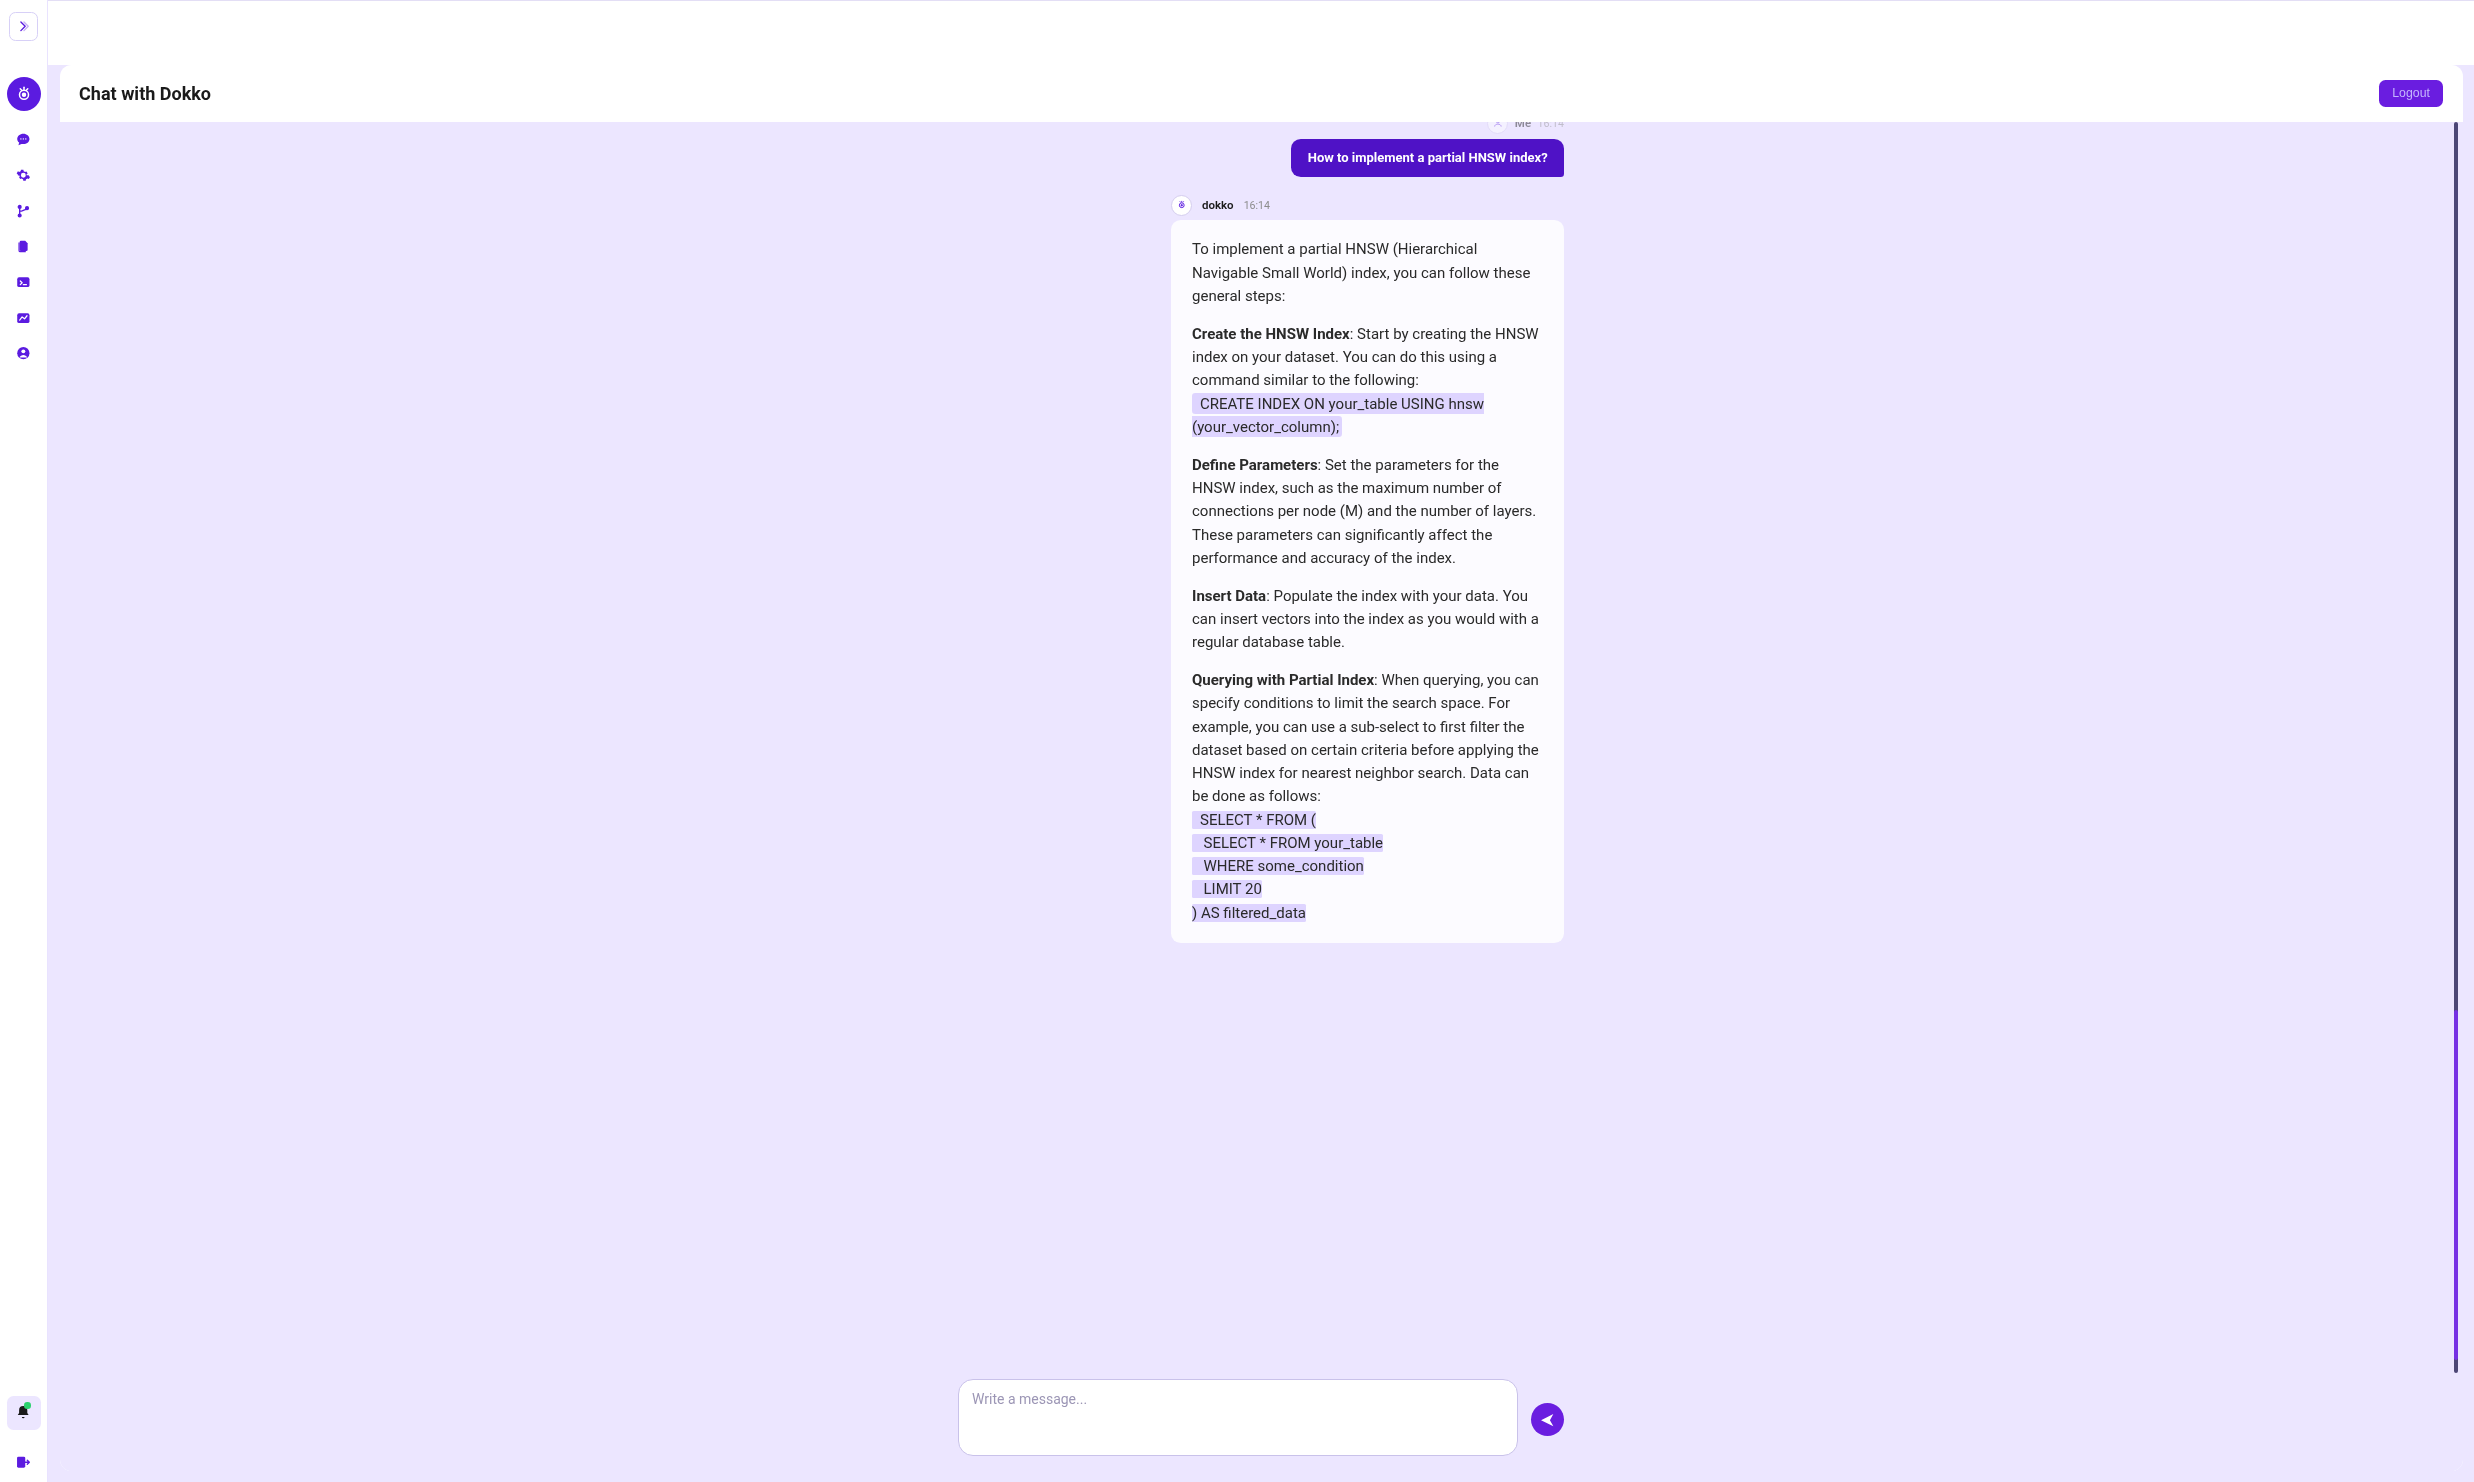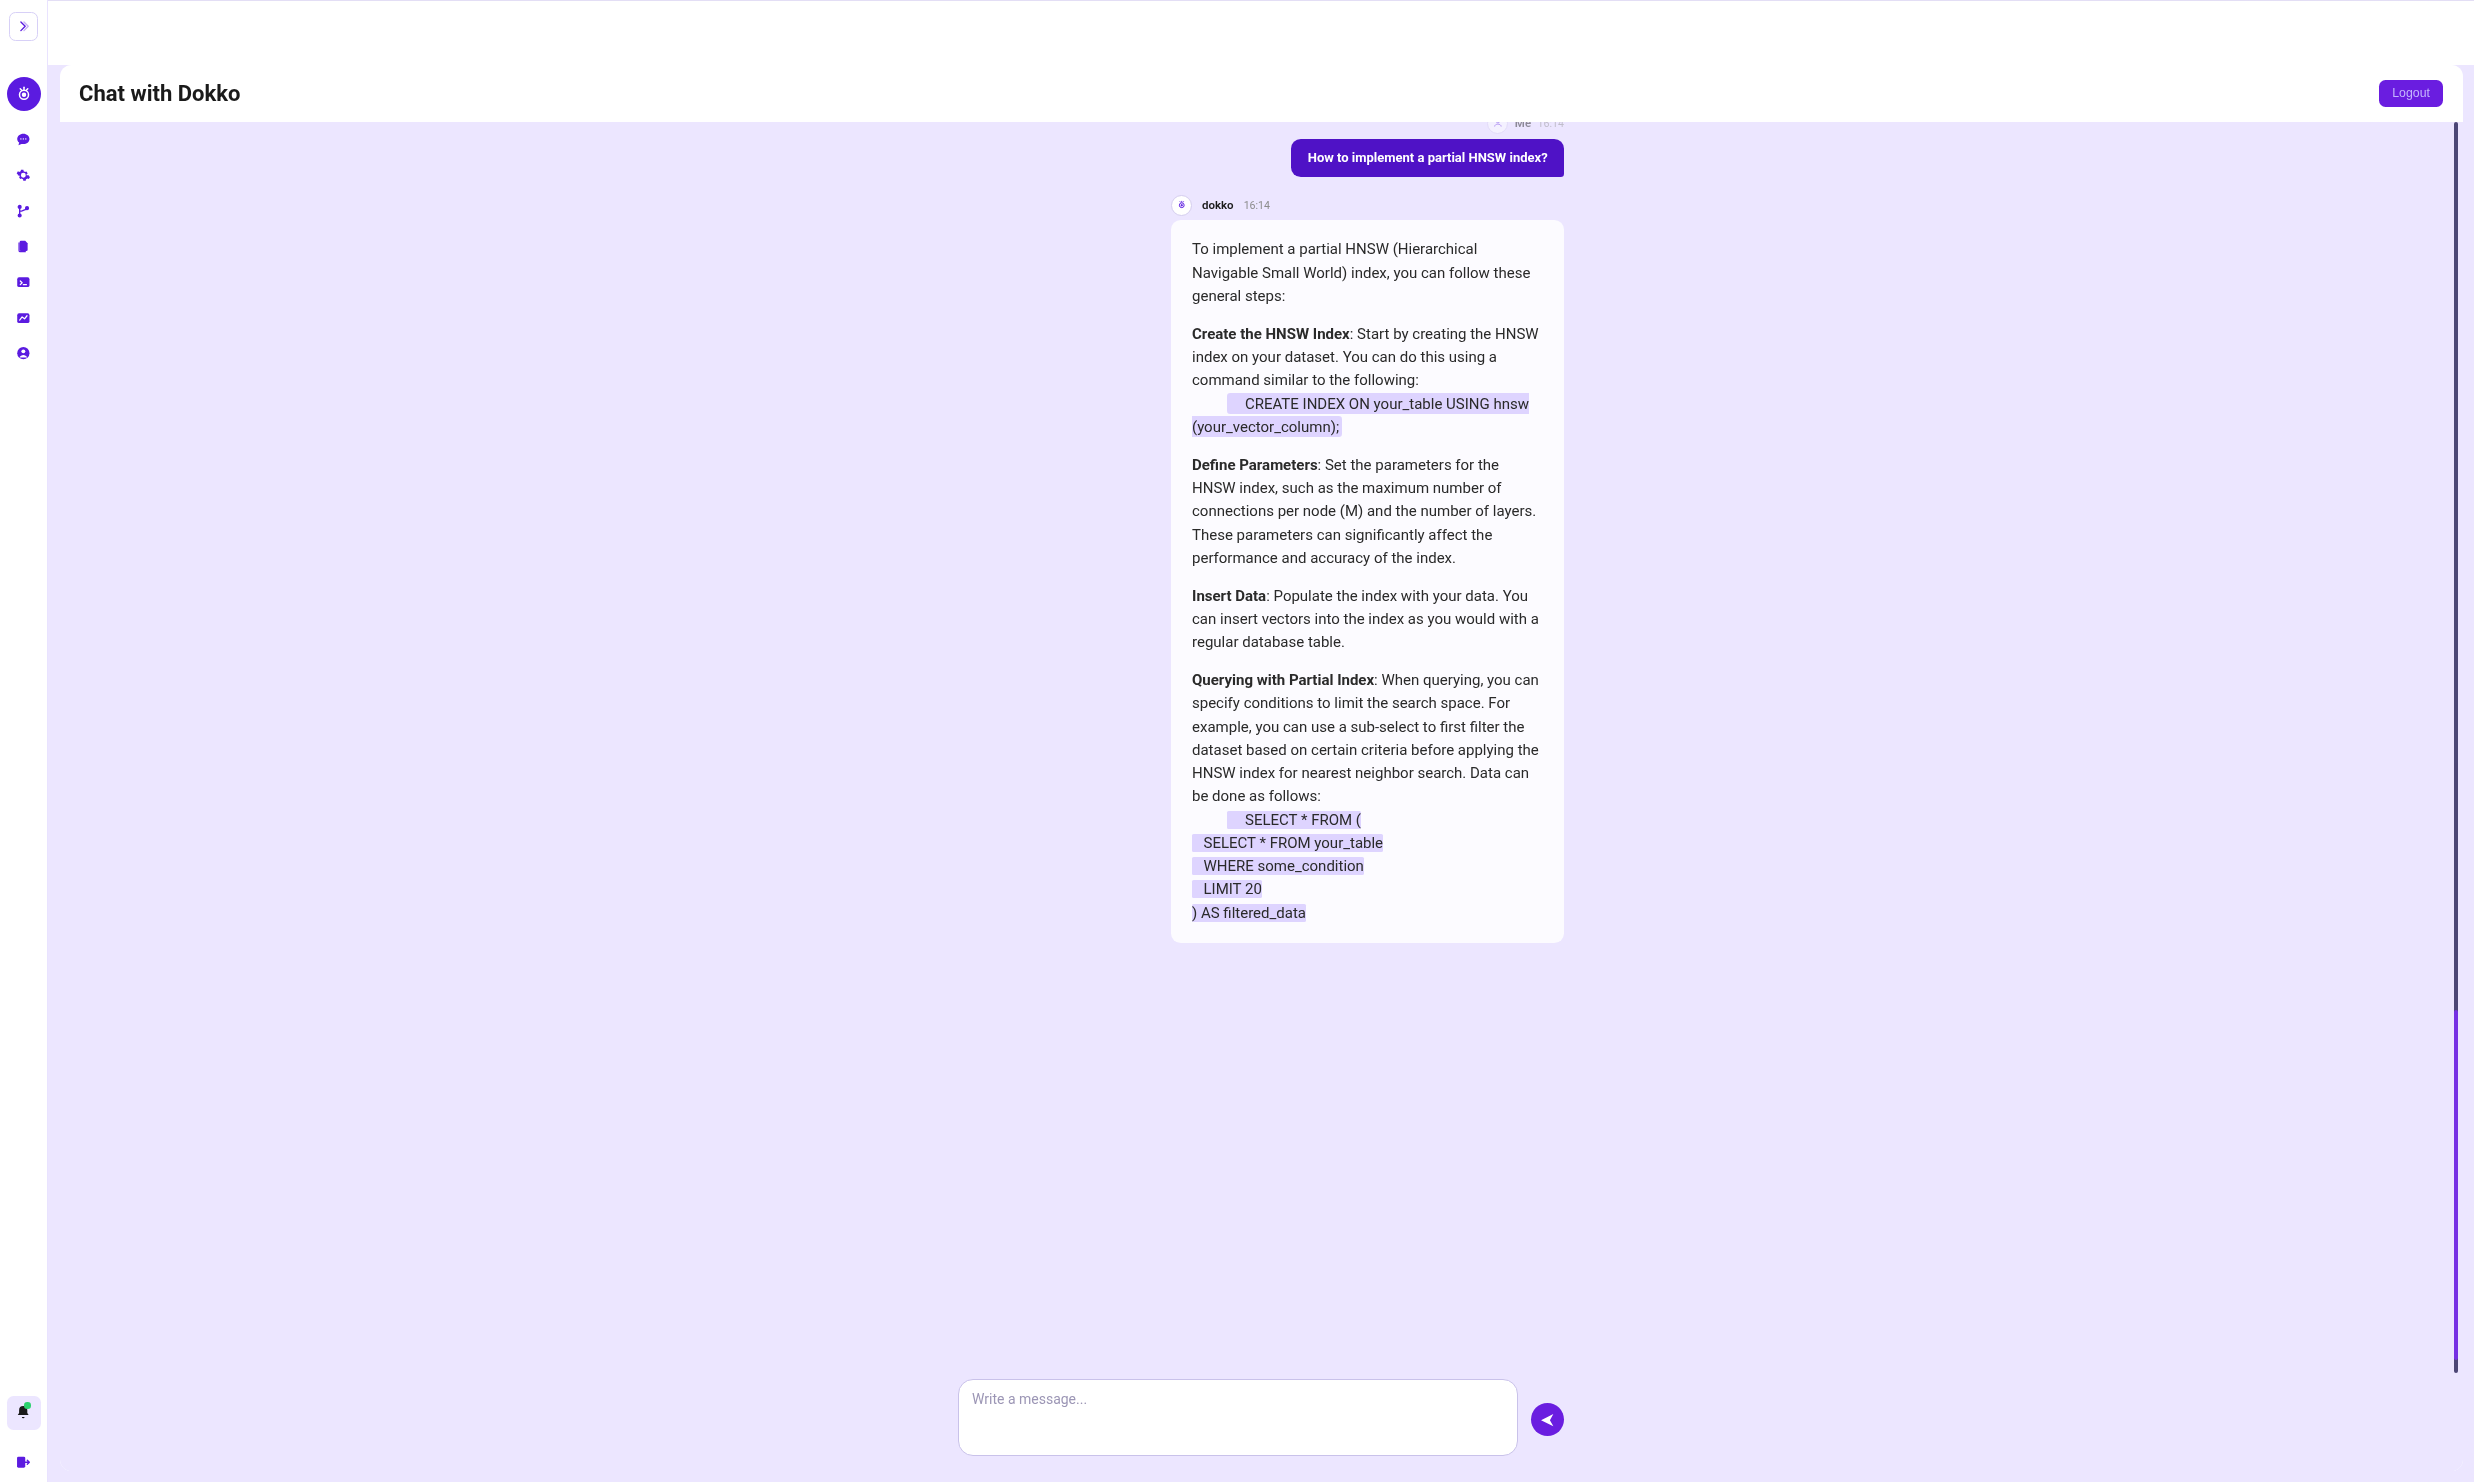--- a/index.html
+++ b/index.html
@@ -80,21 +80,21 @@
     flex: 1;
     display: flex; flex-direction: column;
     overflow: hidden;
     position: relative;
   }
   .card-header {
     padding: 14.7px 19.6px;
     display: flex; align-items: center; justify-content: space-between;
     border-bottom: 0.8px solid transparent;
   }
-  .card-title { font-size: 22px; font-weight: 700; color: #1a1a1a; }
+  .card-title { font-size: 18px; font-weight: 700; color: #1a1a1a; }
   .logout-btn {
     background: #6a1de0;
     color: #c4b5fd;
     border: none;
     border-radius: 6.5px;
     padding: 6.5px 13px;
     font-size: 12.3px;
     font-weight: 500;
     cursor: pointer;
   }
@@ -160,21 +160,21 @@
     font-family: inherit;
   }
   .code-block {
     background: #ded4ff;
     display: inline;
     border-radius: 1.6px;
     white-space: pre-wrap;
     font-family: inherit;
     line-height: 1.55;
   }
-  .indent1 { padding-left: 18px; margin-left: 35px; }
+  .indent1 { padding-left: 8px; }
   .indent2 { padding-left: 11.5px; }
 
   .scrollbar-track {
     position: absolute;
     right: 4.9px; top: 0; bottom: 98px;
     width: 4.1px;
     background: #3b3567;
     border-radius: 2.5px;
     opacity: 0.9;
   }

